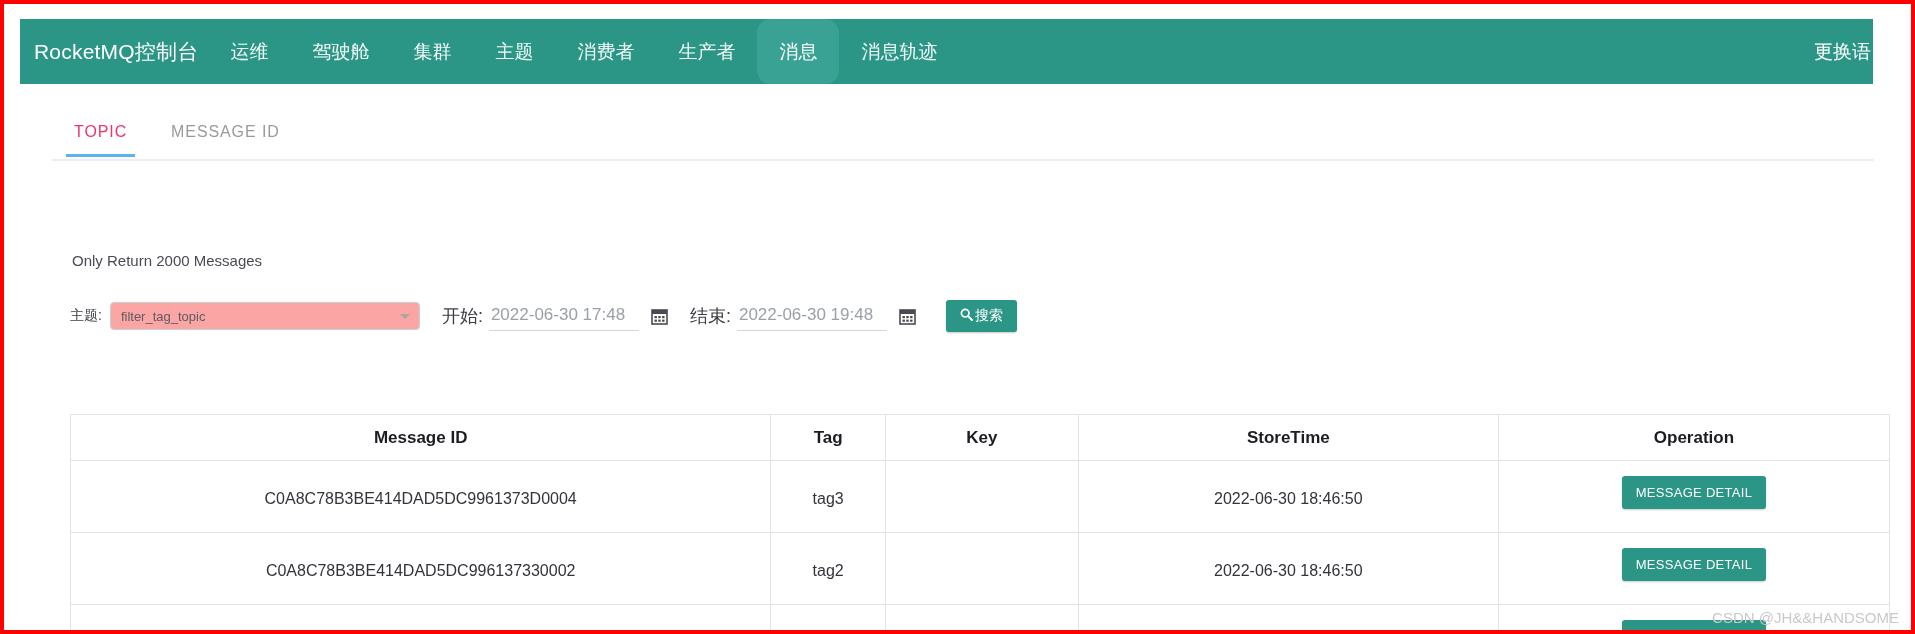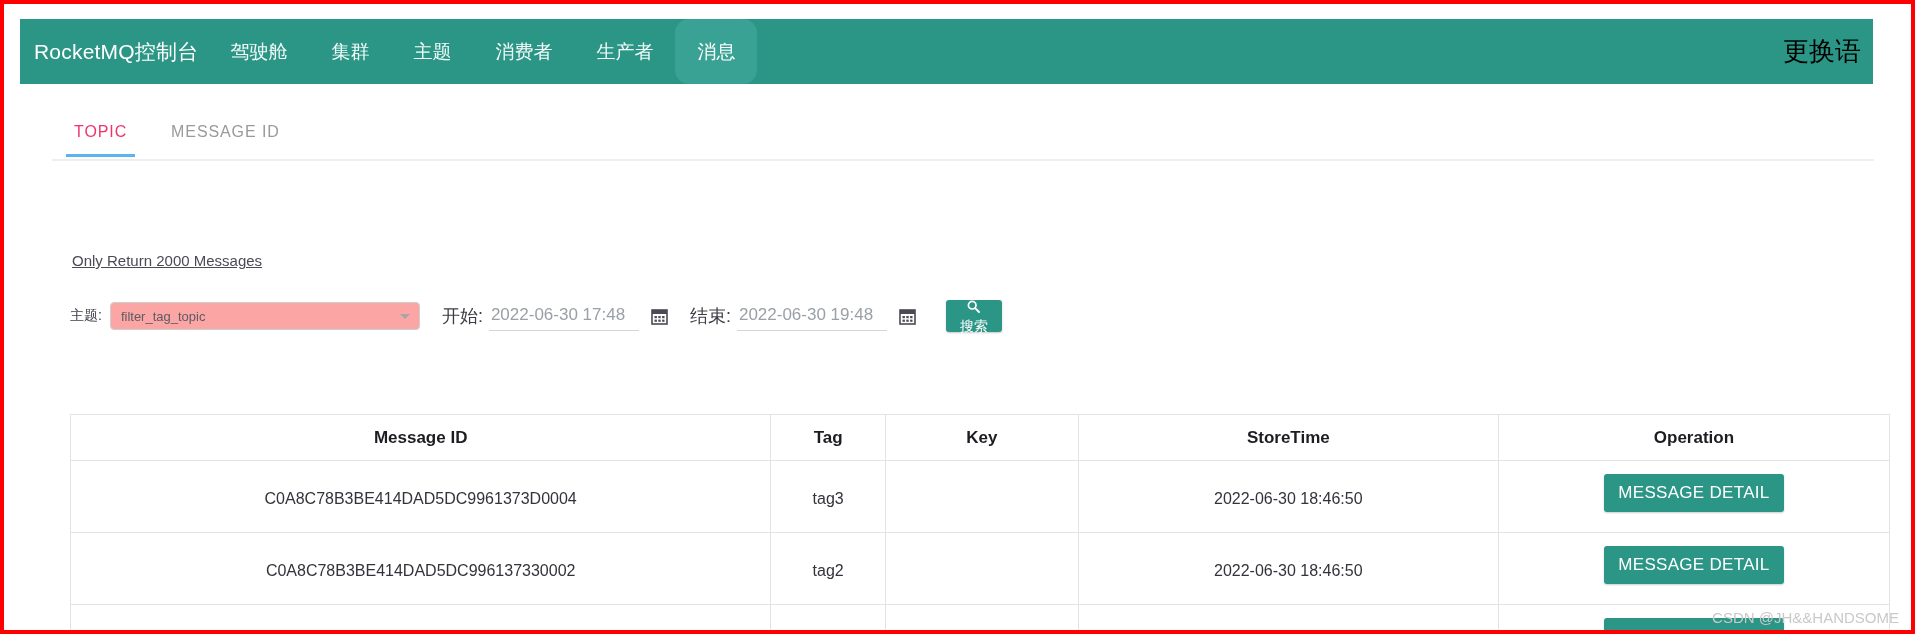--- a/index.html
+++ b/index.html
@@ -58,24 +58,24 @@
     color: #ffffff;
     border-radius: 14px;
   }
   .nav-right {
     display: flex;
     align-items: center;
     padding-right: 0px;
     margin-left: auto;
   }
   .nav-lang {
-    color: #000000;
-    font-size: 26px;
-    white-space: nowrap;
-    padding-right: 12px;
+    color: #ffffff;
+    font-size: 19px;
+    white-space: nowrap;
+    padding-right: 2px;
     cursor: pointer;
   }
 
   
   .content {
     position: absolute;
     left: 16px;
     top: 80px;
     width: 1853px;
     bottom: 0;
@@ -110,21 +110,20 @@
     height: 3px;
     background: #5ab4ef;
   }
 
   .notice {
     position: absolute;
     left: 52px;
     top: 168px;
     font-size: 15px;
     color: #4a4a55;
-    text-decoration: underline;
   }
 
   
   .formrow {
     position: absolute;
     left: 50px;
     top: 212px;
     display: flex;
     align-items: center;
     height: 40px;
@@ -192,21 +191,20 @@
     border-radius: 3px;
     color: #ffffff;
     font-size: 14px;
     padding: 0 14px;
     display: flex;
     align-items: center;
     gap: 2px;
     cursor: pointer;
     box-shadow: 0 1px 2px rgba(0,0,0,.22);
     font-family: "Liberation Sans", sans-serif;
-    flex-direction: column;
   }
 
   
   .tablewrap {
     position: absolute;
     left: 50px;
     top: 330px;
     width: 1820px;
   }
   table.msg {
@@ -236,21 +234,21 @@
   .col-key   { width: 10.6%; }
   .col-time  { width: 23.1%; }
   .col-op    { width: 21.5%; }
 
   .detail-btn {
     display: inline-block;
     background: #2b9586;
     color: #ffffff;
     border: none;
     border-radius: 3px;
-    font-size: 17px;
+    font-size: 13px;
     letter-spacing: .3px;
     padding: 9px 14px;
     cursor: pointer;
     box-shadow: 0 1px 2px rgba(0,0,0,.2);
     font-family: "Liberation Sans", sans-serif;
   }
   .op-cell { vertical-align: bottom; padding-bottom: 9px; }
   .td-mid { vertical-align: top; padding-top: 6px; }
 
   .watermark {
@@ -263,26 +261,28 @@
   }
 </style>
 </head>
 <body>
 
 <div id="screen">
 
   <div class="navbar">
     <div class="brand">RocketMQ控制台</div>
     <div class="nav-items" id="navItems">
+        <div class="nav-item">运维</div>
         <div class="nav-item">驾驶舱</div>
         <div class="nav-item">集群</div>
         <div class="nav-item">主题</div>
         <div class="nav-item">消费者</div>
         <div class="nav-item">生产者</div>
         <div class="nav-item active">消息</div>
+        <div class="nav-item">消息轨迹</div>
       </div>
     <div class="nav-right">
       <div class="nav-lang">更换语</div>
     </div>
   </div>
 
   <div class="content">
 
     <div class="tabbar" id="tabBar">
         <div class="tab active">TOPIC</div>

